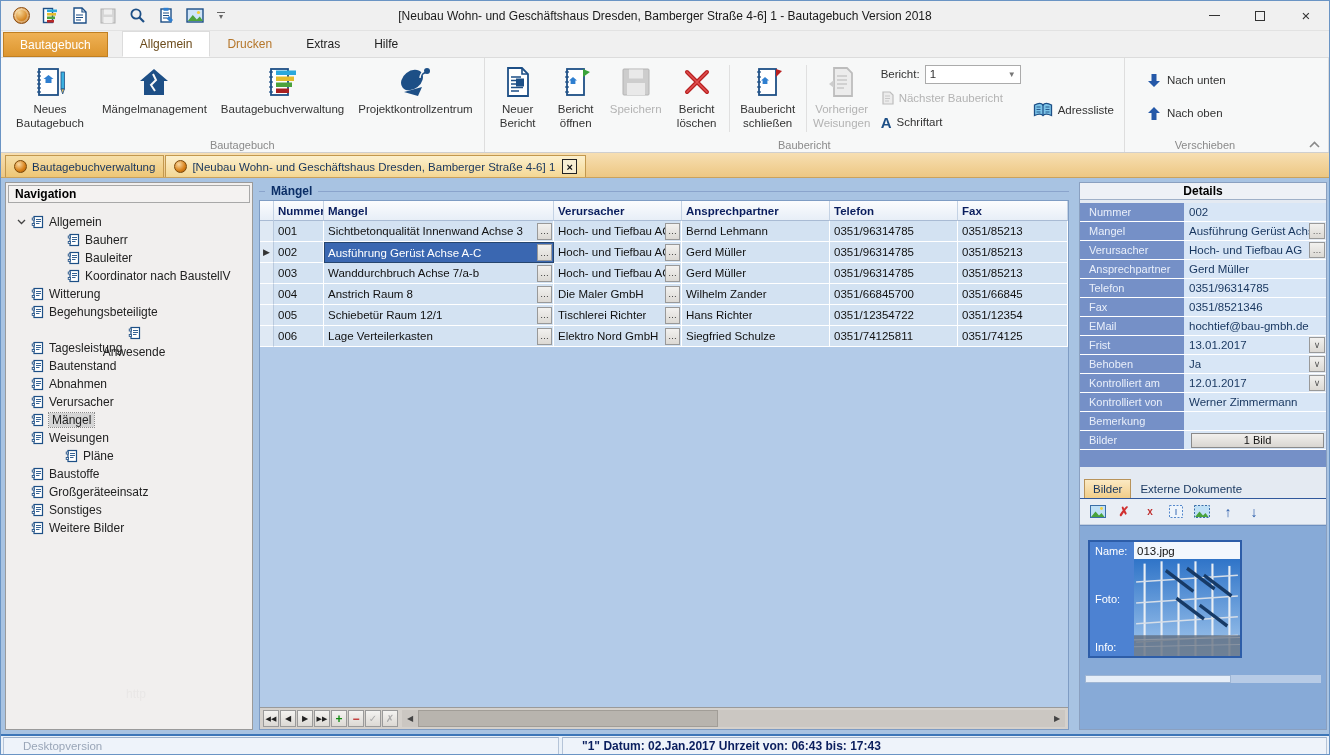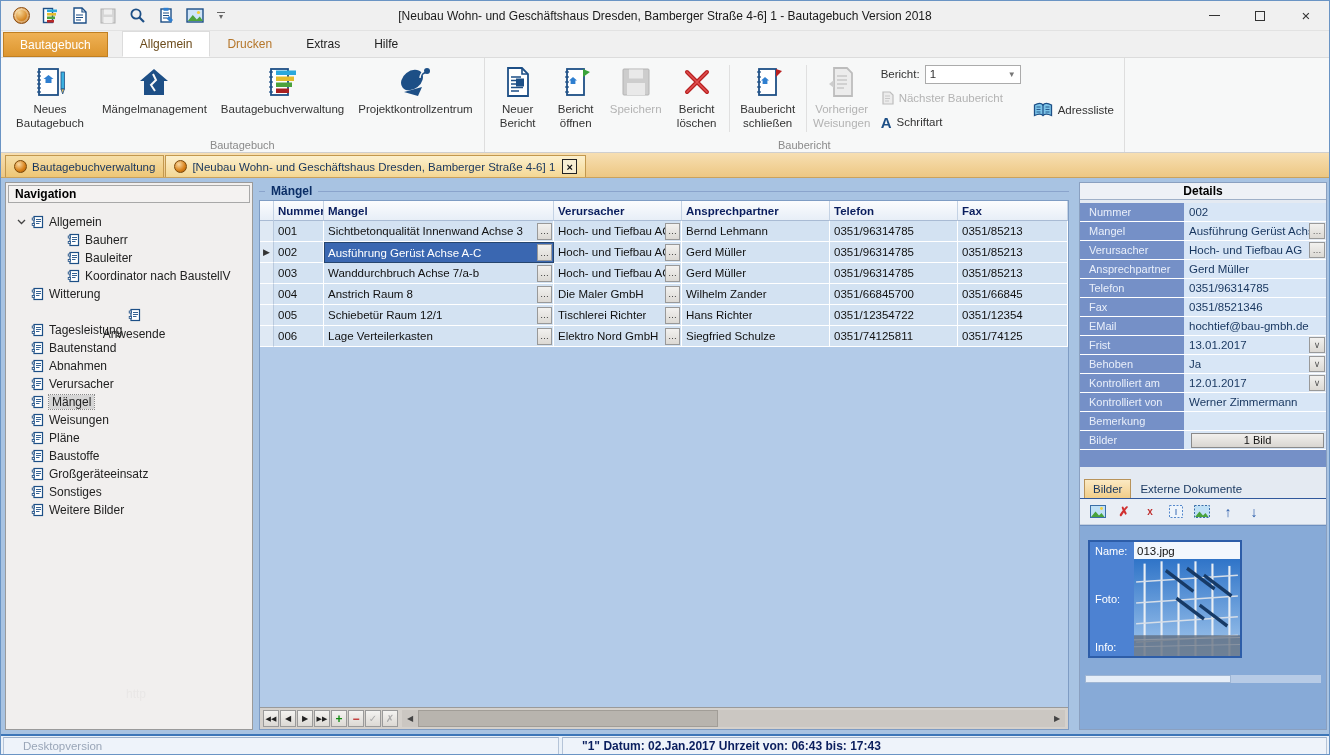--- a/index.html
+++ b/index.html
@@ -371,20 +371,42 @@
         <svg width="20" height="16" viewBox="0 0 20 16">
             <path d="M1.5 3 C5 1 8.5 1 10 3 C11.5 1 15 1 18.5 3 V13.5 C15 11.8 11.5 11.8 10 13.5 C8.5 11.8 5 11.8 1.5 13.5 Z" fill="#7cc4e8" stroke="#1d4f86" stroke-width="1.3"></path>
             <line x1="10" y1="3" x2="10" y2="13.5" stroke="#1d4f86" stroke-width="1.2"></line>
             <path d="M3.5 5 h4 M3.5 7.5 h4 M3.5 10 h4 M12.5 5 h4 M12.5 7.5 h4 M12.5 10 h4" stroke="#1d4f86" stroke-width="0.9"></path>
           </svg>
         <span>Adressliste</span>
       </div>
       <div class="rgroup-label">Baubericht</div>
     </div>
 
+    <div class="rgroup" style="flex:1">
+      <div style="display:flex;flex-direction:column;gap:11px;padding:8px 4px 0 10px;">
+        <div class="vgroup-btn">
+          <svg width="14" height="15" viewBox="0 0 14 15">
+              <path d="M4.5 1 h5 v7 h3.5 l-6 6 -6 -6 h3.5 z" fill="#2458a8"></path>
+            </svg>
+          <span>Nach unten</span>
+        </div>
+        <div class="vgroup-btn">
+          <svg width="14" height="15" viewBox="0 0 14 15">
+              <path d="M7 1 l6 6 h-3.5 v7 h-5 v-7 h-3.5 z" fill="#2458a8"></path>
+            </svg>
+          <span>Nach oben</span>
+        </div>
+      </div>
+      <div class="rgroup-label" style="left:0;right:auto;width:160px;">Verschieben</div>
+      <span class="chev-collapse">
+        <svg width="11" height="7" viewBox="0 0 11 7">
+            <path d="M1 6 L5.5 1.5 L10 6" stroke="#8a8a8a" stroke-width="1.6" fill="none"></path>
+          </svg>
+      </span>
+    </div>
   </div>
 
   <div class="doctabs">
     <div class="doctab">
       <span class="ball"></span>
       <span>Bautagebuchverwaltung</span>
     </div>
     <div class="doctab active">
       <span class="ball"></span>
       <span>[Neubau Wohn- und Geschäftshaus Dresden, Bamberger Straße 4-6] 1</span>
@@ -454,20 +476,32 @@
             <span class="ticon">
               <svg width="13" height="14" viewBox="0 0 13 14">
                 <rect x="3" y="1.5" width="8.5" height="11" fill="#fff" stroke="#1d4f86" stroke-width="1.2"></rect>
                 <path d="M5 4.5 h5 M5 6.5 h5 M5 8.5 h3.5" stroke="#1d4f86" stroke-width="0.9" fill="none"></path>
                 <rect x="1.2" y="3" width="2.2" height="2" fill="#f0eeed" stroke="#1d4f86" stroke-width="0.8"></rect>
                 <rect x="1.2" y="8.5" width="2.2" height="2" fill="#f0eeed" stroke="#1d4f86" stroke-width="0.8"></rect>
               </svg>
             </span>
             <span class="lbl">Witterung</span>
           </div>
+          <div class="tree-item" style="padding-left: 10px;">
+            <span class="chev"></span>
+            <span class="ticon">
+              <svg width="13" height="14" viewBox="0 0 13 14">
+                <rect x="3" y="1.5" width="8.5" height="11" fill="#fff" stroke="#1d4f86" stroke-width="1.2"></rect>
+                <path d="M5 4.5 h5 M5 6.5 h5 M5 8.5 h3.5" stroke="#1d4f86" stroke-width="0.9" fill="none"></path>
+                <rect x="1.2" y="3" width="2.2" height="2" fill="#f0eeed" stroke="#1d4f86" stroke-width="0.8"></rect>
+                <rect x="1.2" y="8.5" width="2.2" height="2" fill="#f0eeed" stroke="#1d4f86" stroke-width="0.8"></rect>
+              </svg>
+            </span>
+            <span class="lbl">Begehungsbeteiligte</span>
+          </div>
           <div class="tree-item" style="padding-left: 10px; flex-direction: column;">
             <span class="chev"></span>
             <span class="ticon">
               <svg width="13" height="14" viewBox="0 0 13 14">
                 <rect x="3" y="1.5" width="8.5" height="11" fill="#fff" stroke="#1d4f86" stroke-width="1.2"></rect>
                 <path d="M5 4.5 h5 M5 6.5 h5 M5 8.5 h3.5" stroke="#1d4f86" stroke-width="0.9" fill="none"></path>
                 <rect x="1.2" y="3" width="2.2" height="2" fill="#f0eeed" stroke="#1d4f86" stroke-width="0.8"></rect>
                 <rect x="1.2" y="8.5" width="2.2" height="2" fill="#f0eeed" stroke="#1d4f86" stroke-width="0.8"></rect>
               </svg>
             </span>
@@ -538,21 +572,21 @@
             <span class="ticon">
               <svg width="13" height="14" viewBox="0 0 13 14">
                 <rect x="3" y="1.5" width="8.5" height="11" fill="#fff" stroke="#1d4f86" stroke-width="1.2"></rect>
                 <path d="M5 4.5 h5 M5 6.5 h5 M5 8.5 h3.5" stroke="#1d4f86" stroke-width="0.9" fill="none"></path>
                 <rect x="1.2" y="3" width="2.2" height="2" fill="#f0eeed" stroke="#1d4f86" stroke-width="0.8"></rect>
                 <rect x="1.2" y="8.5" width="2.2" height="2" fill="#f0eeed" stroke="#1d4f86" stroke-width="0.8"></rect>
               </svg>
             </span>
             <span class="lbl">Weisungen</span>
           </div>
-          <div class="tree-item" style="padding-left: 10px;">
+          <div class="tree-item" style=" margin-left: 44px;">
             <span class="chev"></span>
             <span class="ticon">
               <svg width="13" height="14" viewBox="0 0 13 14">
                 <rect x="3" y="1.5" width="8.5" height="11" fill="#fff" stroke="#1d4f86" stroke-width="1.2"></rect>
                 <path d="M5 4.5 h5 M5 6.5 h5 M5 8.5 h3.5" stroke="#1d4f86" stroke-width="0.9" fill="none"></path>
                 <rect x="1.2" y="3" width="2.2" height="2" fill="#f0eeed" stroke="#1d4f86" stroke-width="0.8"></rect>
                 <rect x="1.2" y="8.5" width="2.2" height="2" fill="#f0eeed" stroke="#1d4f86" stroke-width="0.8"></rect>
               </svg>
             </span>
             <span class="lbl">Pläne</span>

